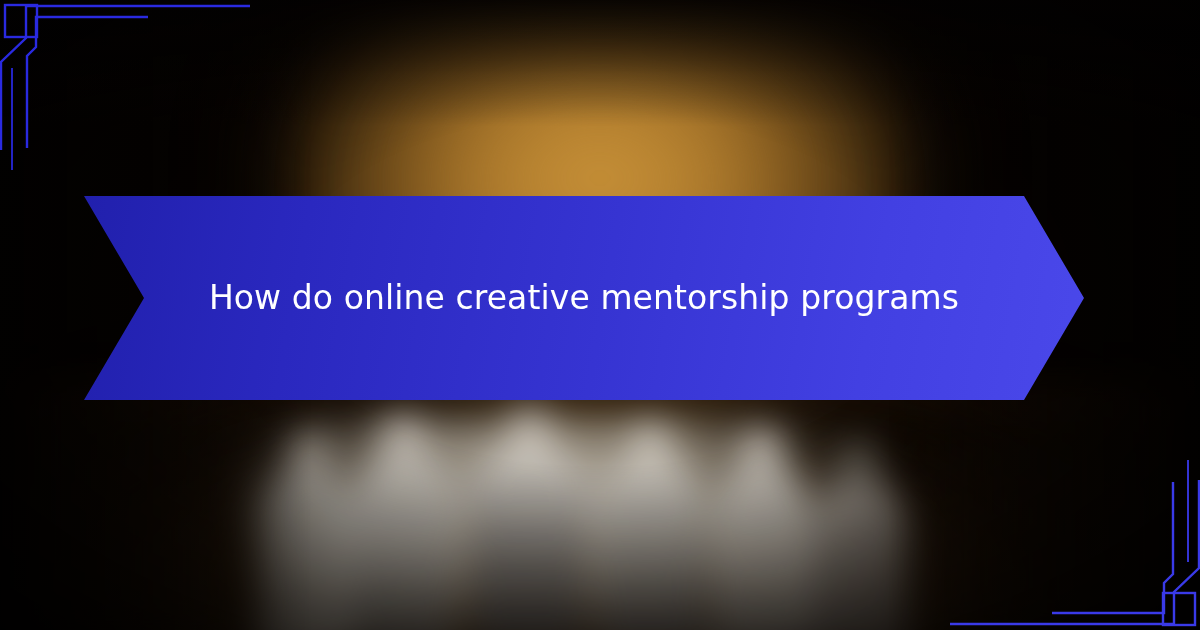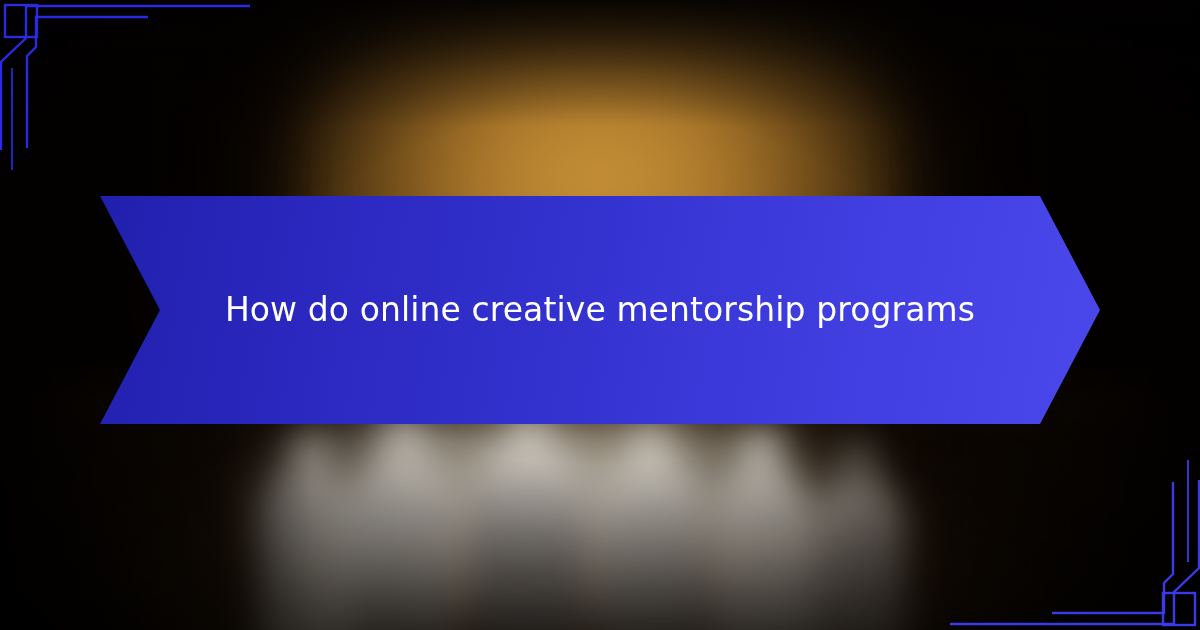--- a/index.html
+++ b/index.html
@@ -112,24 +112,24 @@
     border-radius: 46% 46% 12% 12% / 30% 30% 6% 6%;
   }
   .fig-head {
     position: absolute;
     border-radius: 50%;
   }
 
   
   .banner-wrap {
     position: absolute;
-    left: 100px;
+    left: 84px;
     top: 196px;
     width: 1000px;
-    height: 228px;
+    height: 204px;
   }
   .banner {
     position: absolute;
     inset: 0;
     background: linear-gradient(100deg, #2120ad 0%, #2a28bf 22%, #3634d2 52%, #4240e2 78%, #4a48ea 100%);
     -webkit-clip-path: polygon(0 0, 94% 0, 100% 50%, 94% 100%, 0 100%, 6% 50%);
     clip-path: polygon(0 0, 94% 0, 100% 50%, 94% 100%, 0 100%, 6% 50%);
   }
   .banner-text {
     position: absolute;

